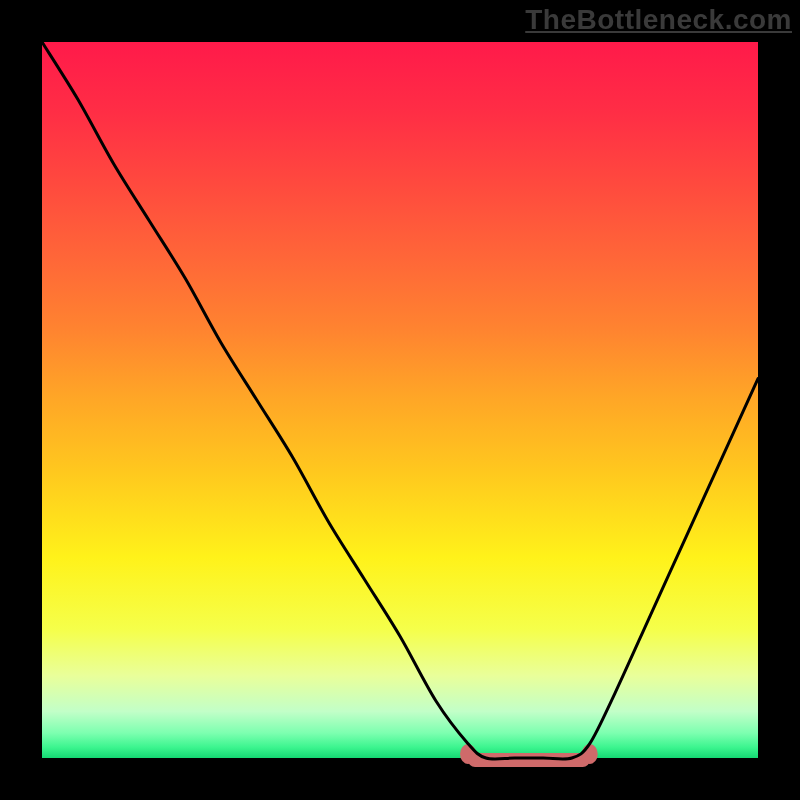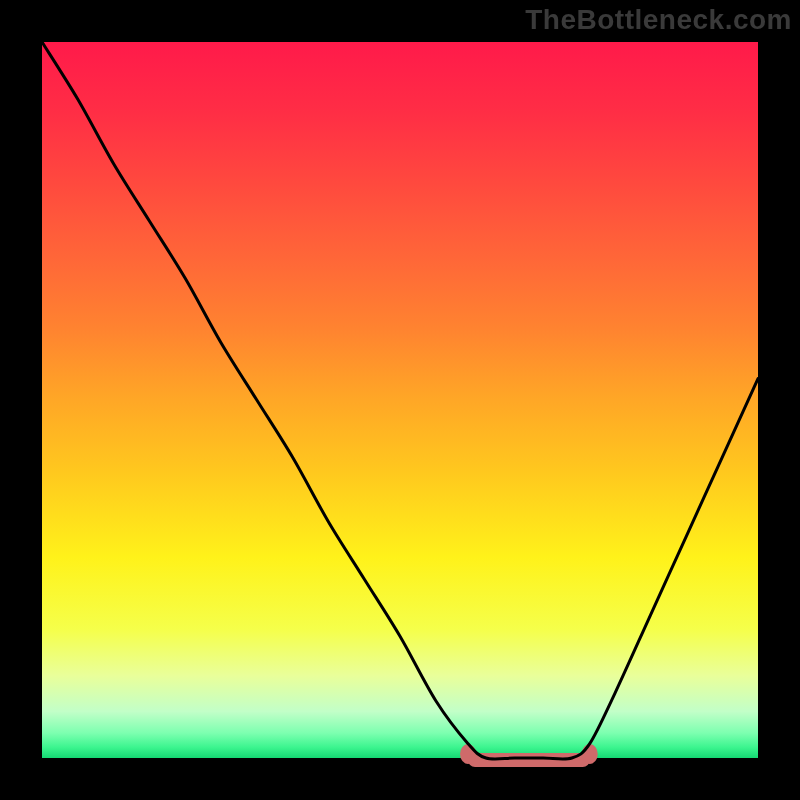--- a/index.html
+++ b/index.html
@@ -19,20 +19,21 @@
   }
   .attribution {
     position: absolute;
     top: 4px;
     right: 8px;
     font-size: 28px;
     font-weight: 600;
     color: #3a3a3a;
     letter-spacing: 0.5px;
     user-select: none;
+    text-decoration: underline;
   }
   svg {
     display: block;
   }
 </style>
 </head>
 <body>
 
 <div class="frame">
 

